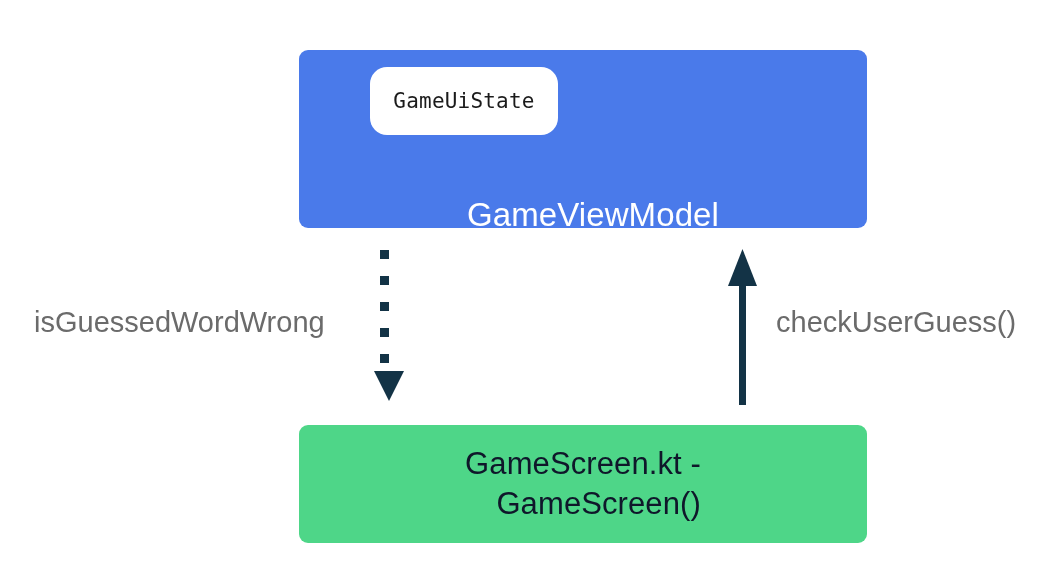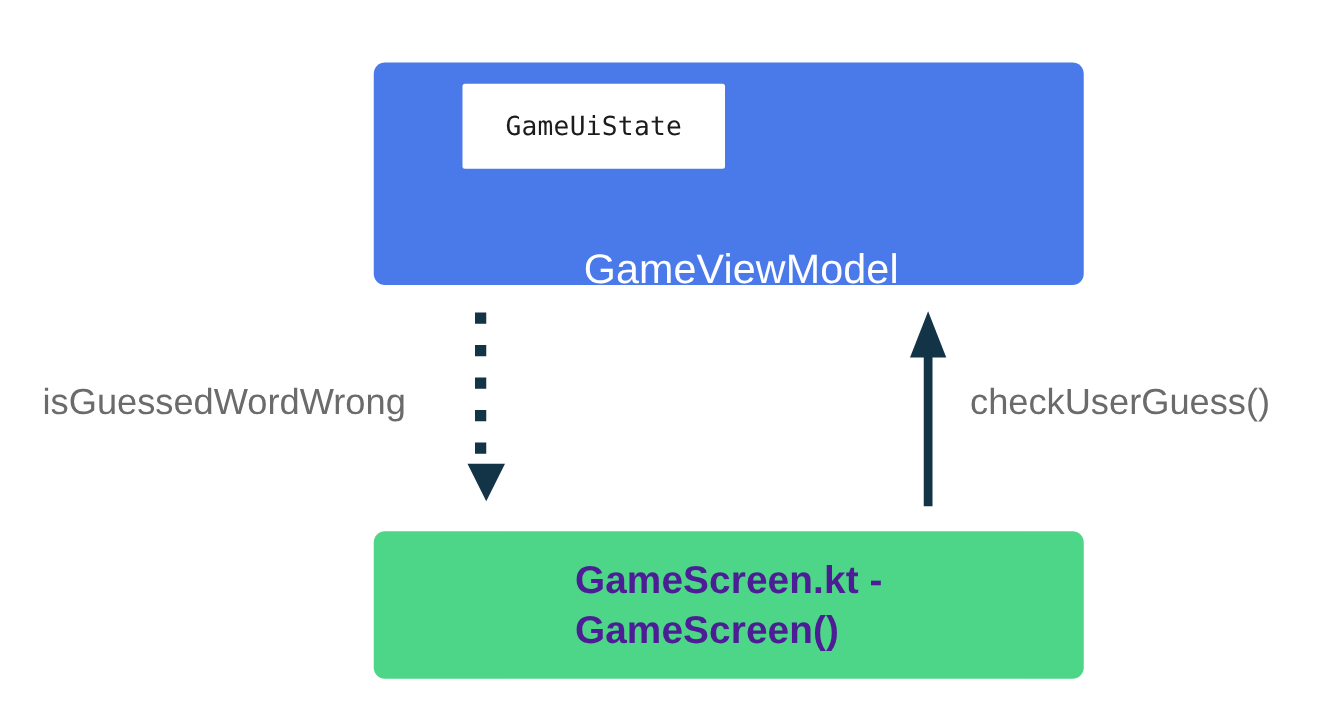--- a/index.html
+++ b/index.html
@@ -53,24 +53,24 @@
     line-height: 38px;
     letter-spacing: 0.1px;
     white-space: nowrap;
     padding-left: 20px;
   }
 
   .state-chip {
     position: absolute;
     left: 370px;
     top: 67px;
-    width: 210px;
+    width: 188px;
     height: 68px;
     background: #ffffff;
-    border-radius: 2px;
+    border-radius: 17px;
     display: flex;
     align-items: center;
     justify-content: center;
   }
   .state-chip-label {
     color: #1b1b1b;
     font-family: "DejaVu Sans Mono", "Liberation Mono", monospace;
     font-size: 21px;
     letter-spacing: 0.2px;
     white-space: nowrap;
@@ -78,25 +78,25 @@
 
   .node-screen {
     left: 299px;
     top: 425px;
     width: 568px;
     height: 118px;
     background: #4ed688;
     flex-direction: column;
   }
   .node-screen-label {
-    color: #4c1d95;
+    color: #0f172a;
     font-size: 31px;
-    font-weight: 700;
+    font-weight: 400;
     line-height: 40px;
-    text-align: left;
+    text-align: right;
     white-space: pre-line;
     letter-spacing: 0.1px;
   }
 
   
   .edge-label {
     position: absolute;
     color: #6b6b6b;
     font-size: 29px;
     font-weight: 400;

